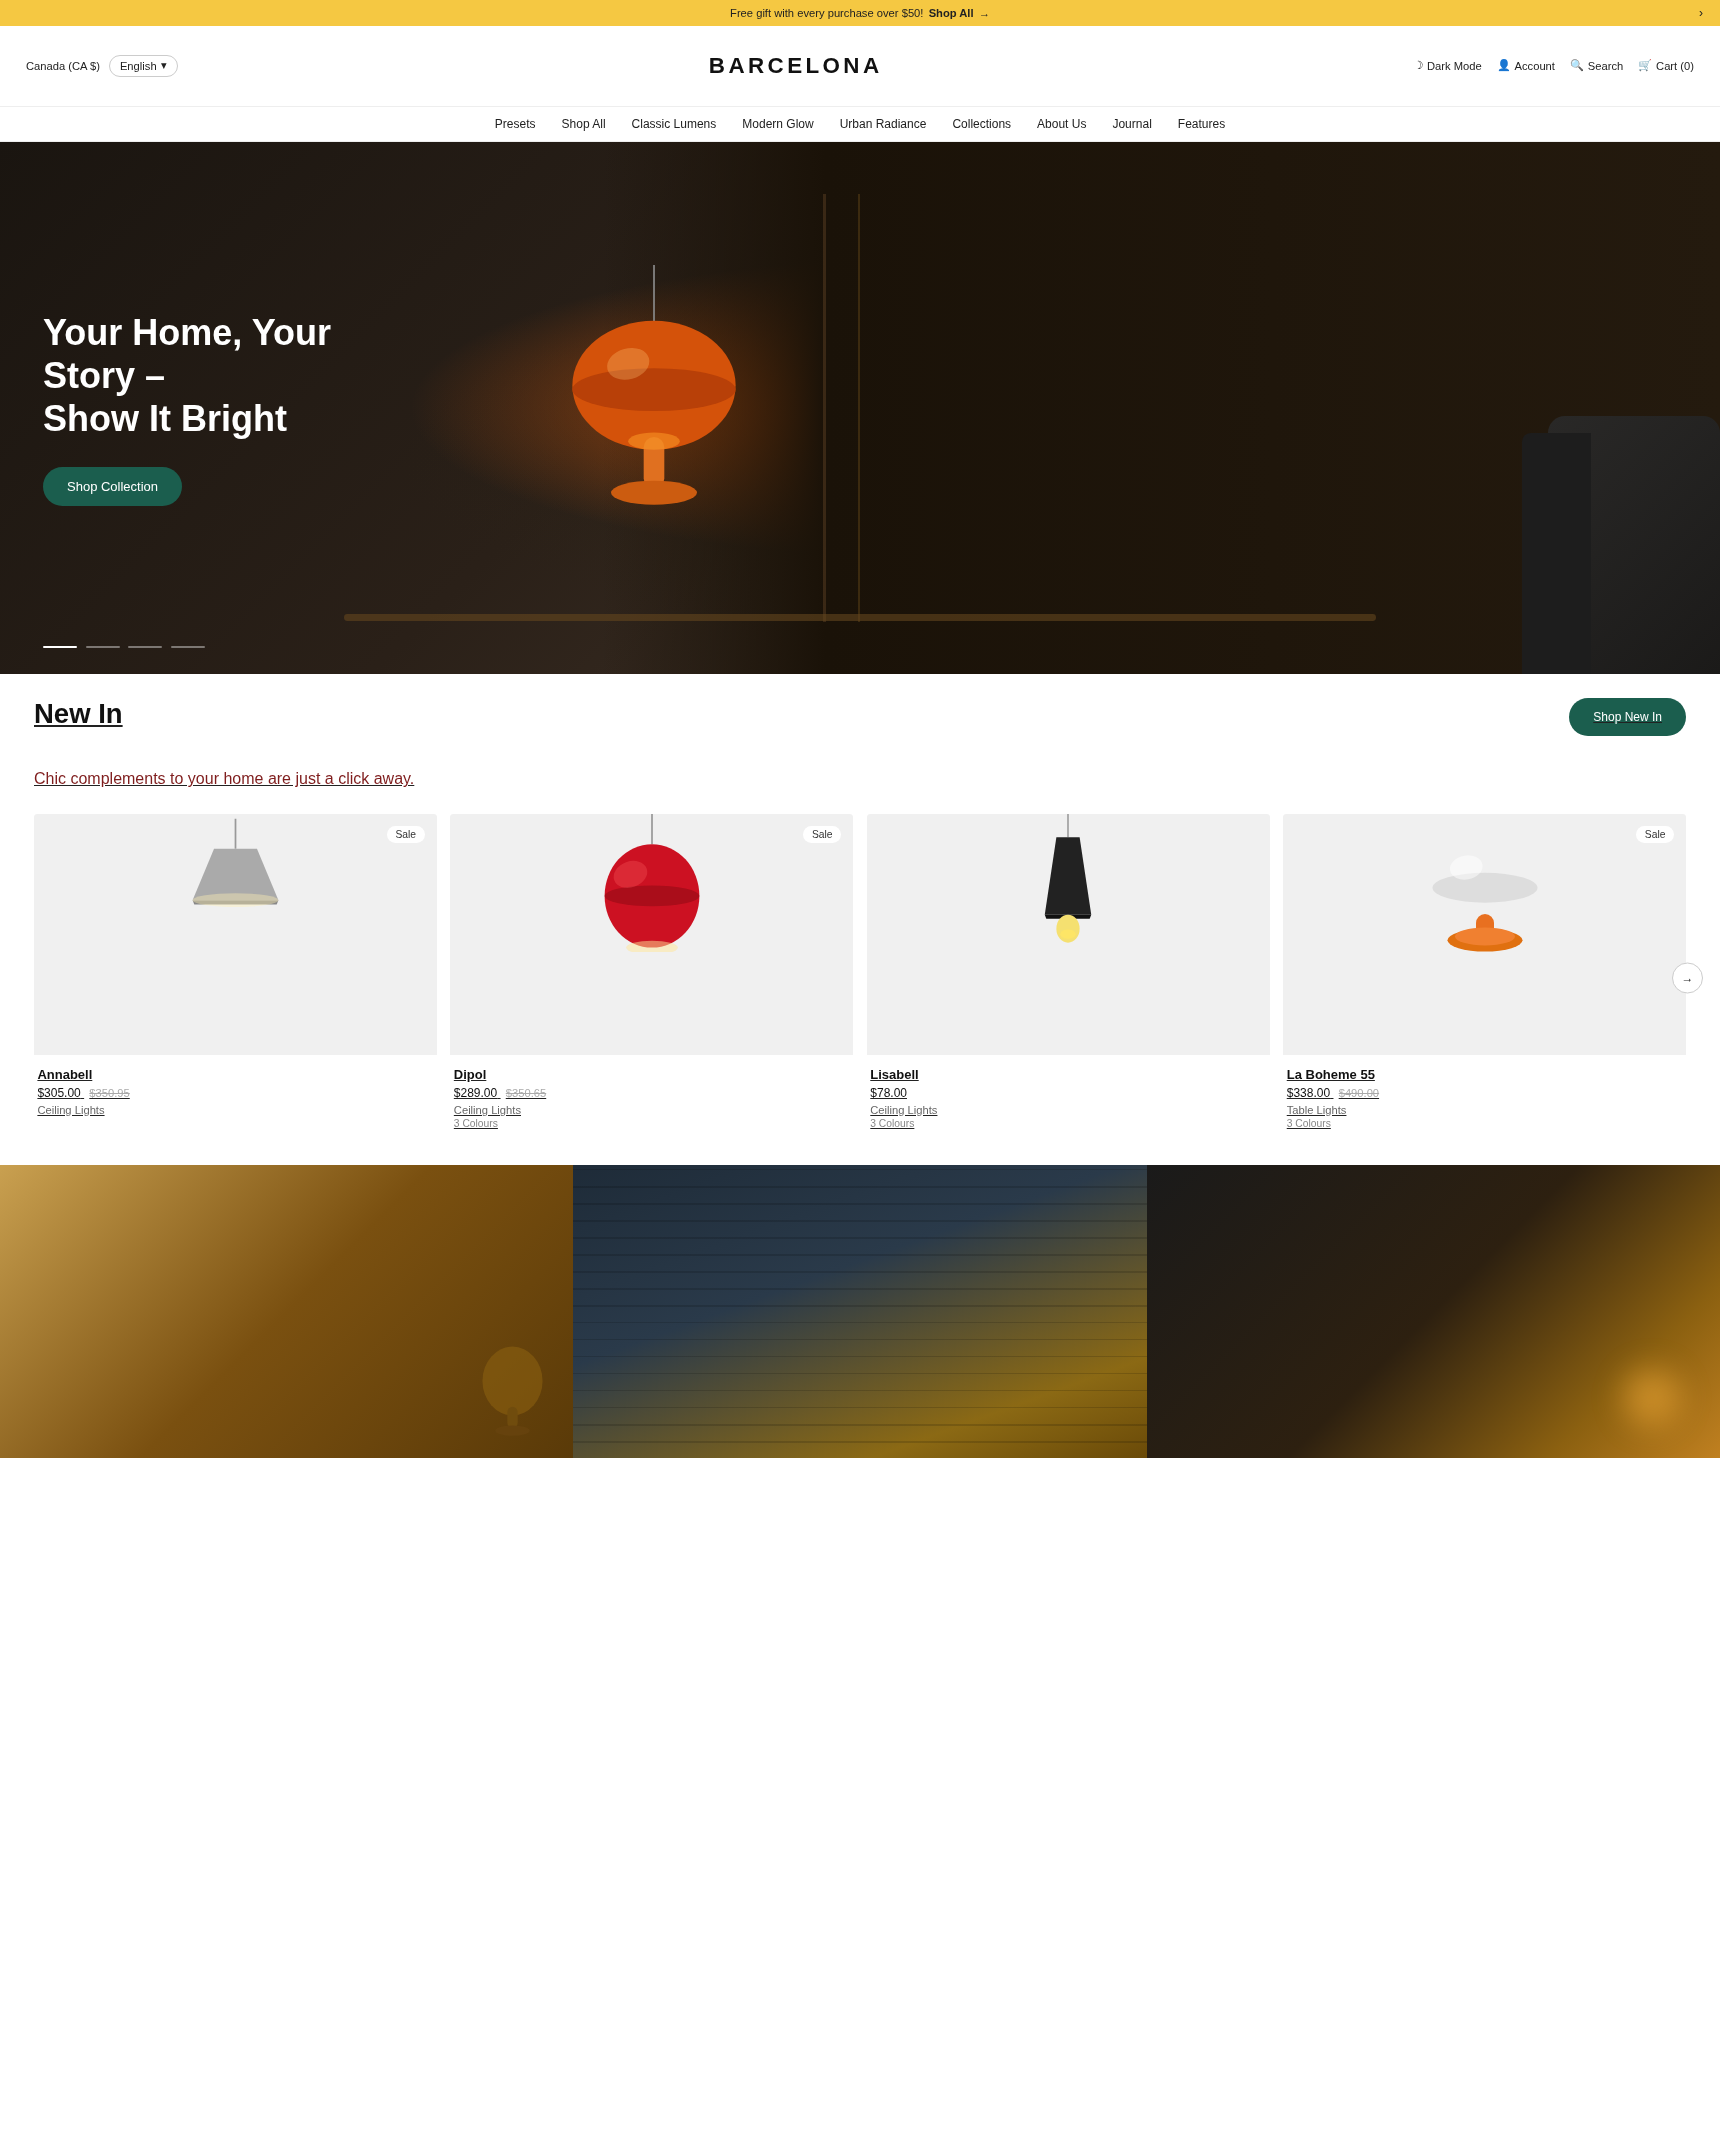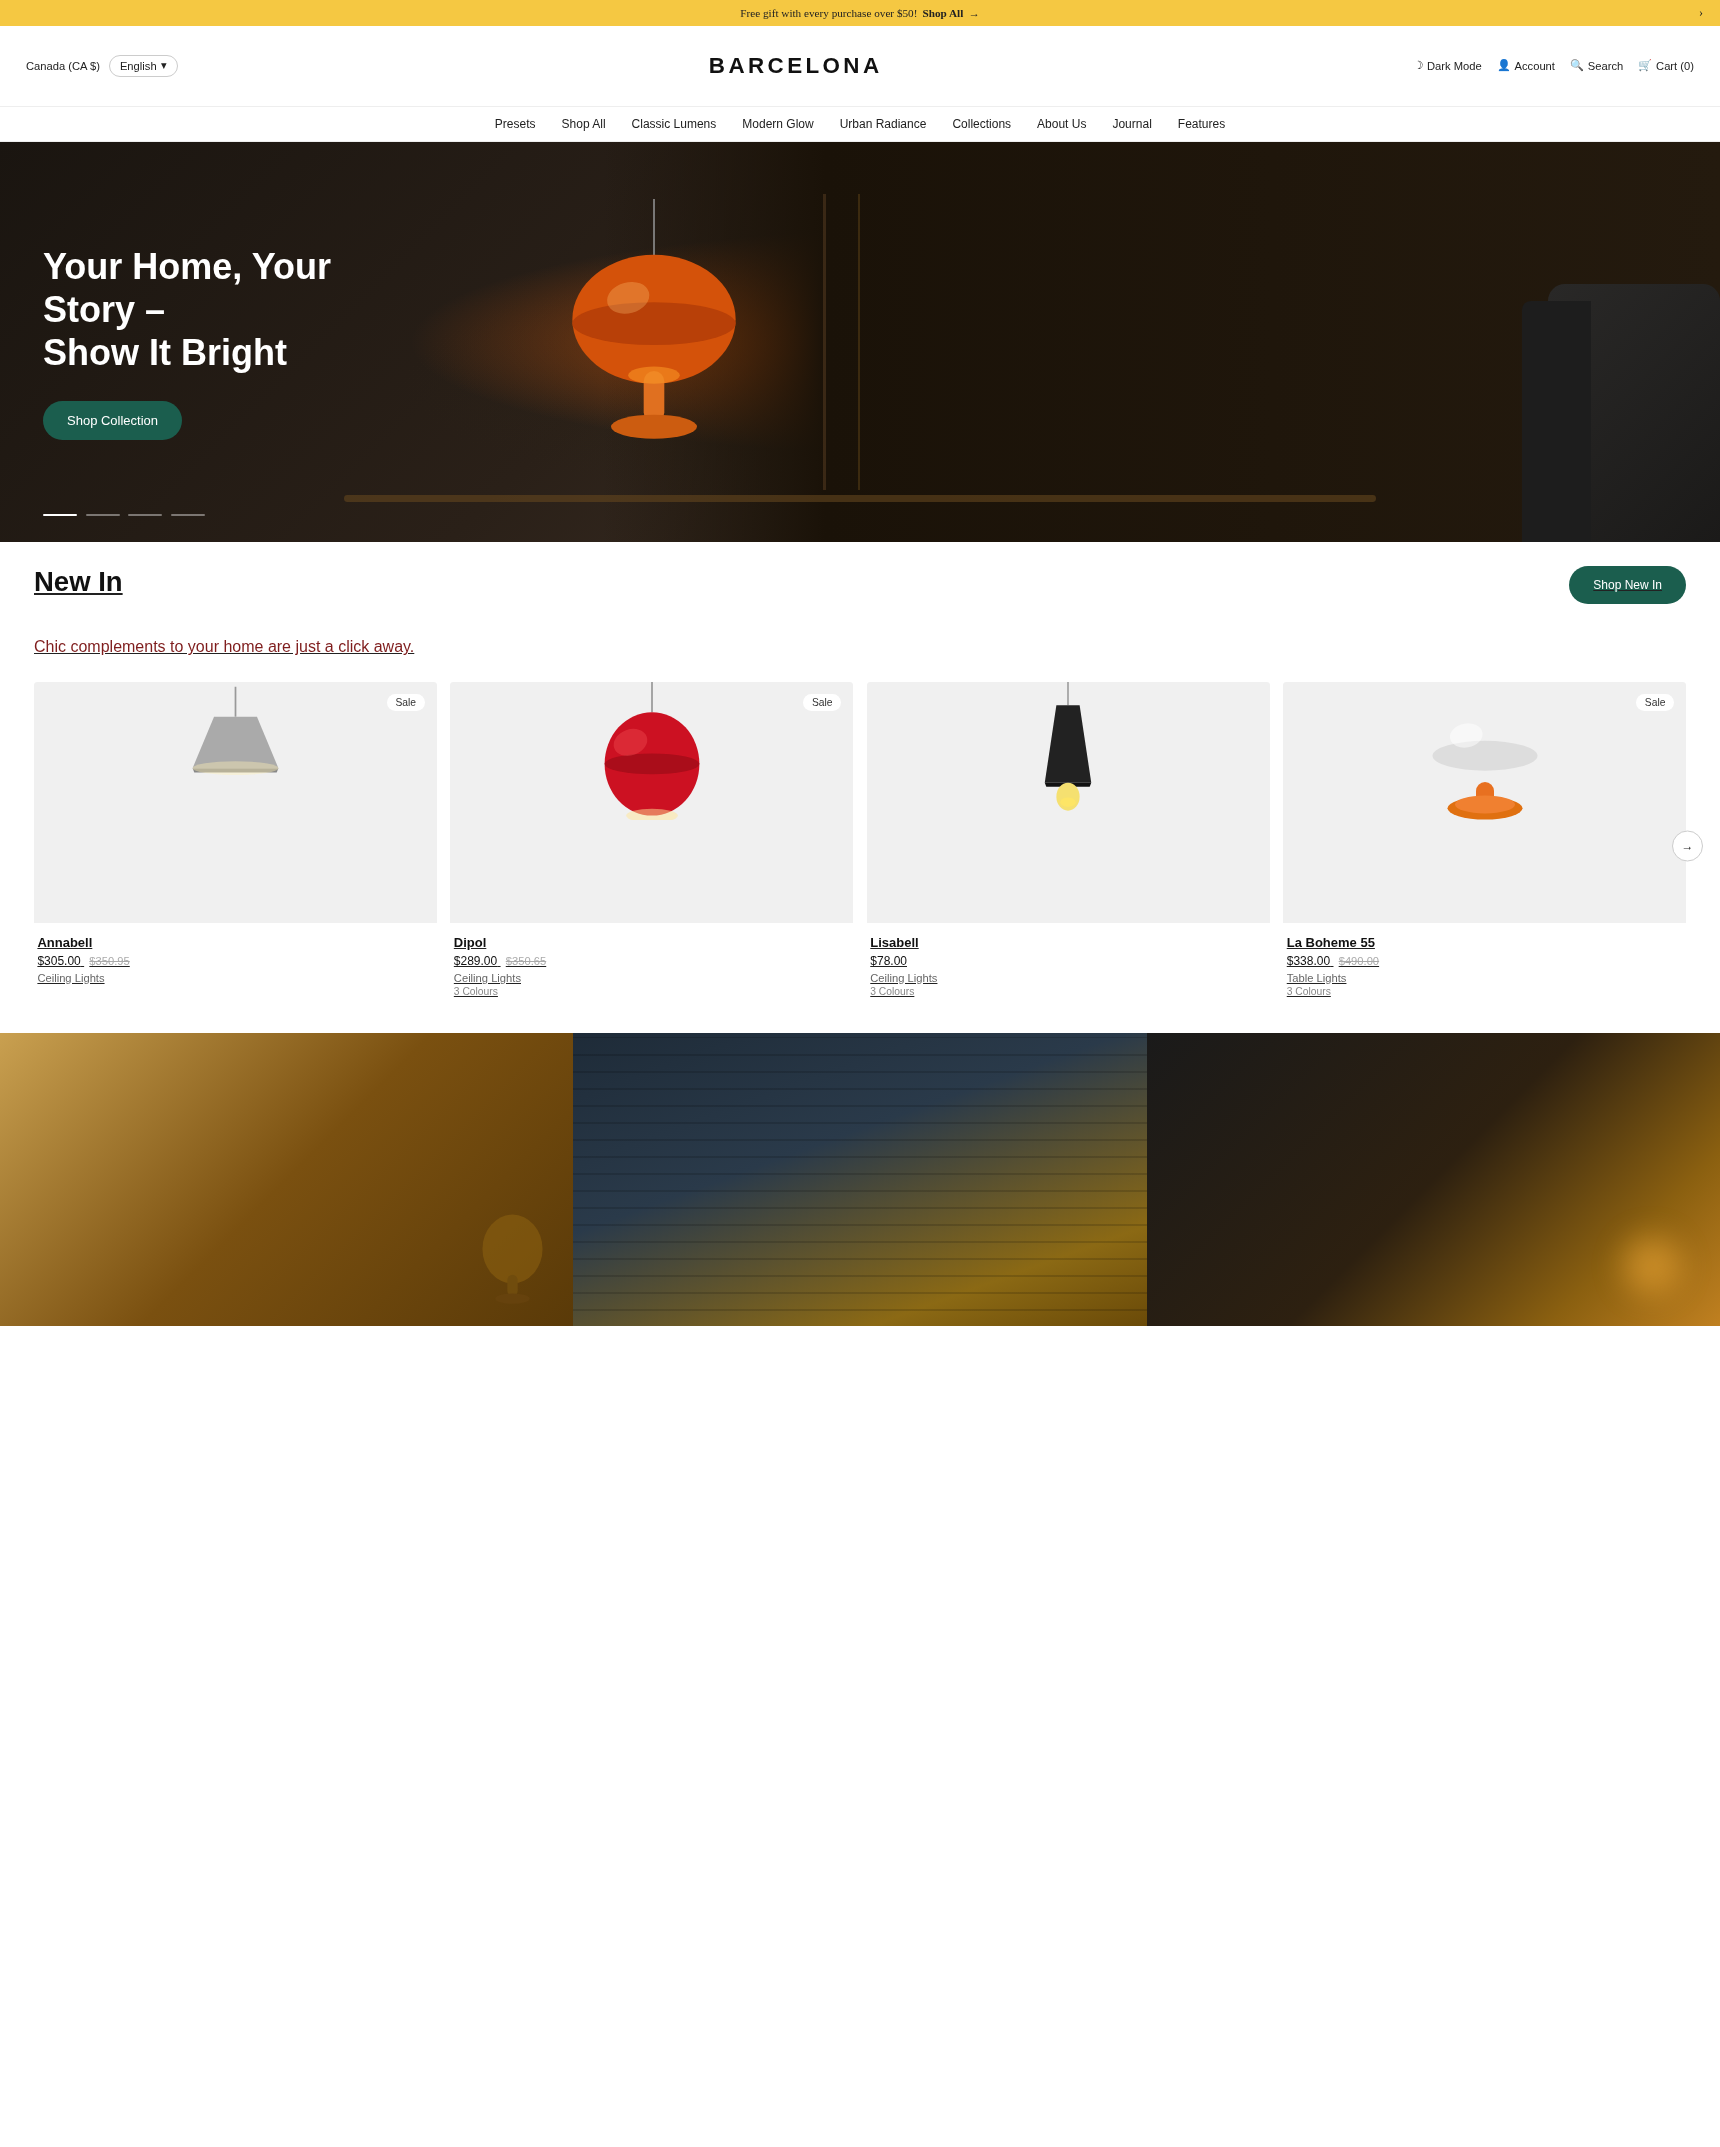--- a/index.html
+++ b/index.html
@@ -9,21 +9,20 @@
     .announcement-bar {
       background: #f5c842;
       text-align: center;
       padding: 6.9px 17px;
       font-size: 11.2px;
       display: flex;
       align-items: center;
       justify-content: center;
       gap: 5.2px;
       position: relative;
-      font-family: Liberation Serif, serif;
     }
     .announcement-bar a { color: #222; font-weight: 700; text-decoration: none; }
     .announcement-bar .chevron {
       position: absolute;
       right: 17px;
       font-size: 12px;
     }
 
     
     .top-header {
@@ -85,21 +84,21 @@
     .main-nav a {
       color: #222;
       text-decoration: none;
       cursor: pointer;
     }
 
     
     .hero {
       position: relative;
       width: 100%;
-      height: 400px;
+      height: 532px;
       background: linear-gradient(to right, #1a1a1a 0%, #2d2416 30%, #3a3020 60%, #4a3a28 100%);
       overflow: hidden;
       display: flex;
       align-items: center;
     }
     .hero-bg {
       position: absolute;
       inset: 0;
       background: 
         radial-gradient(ellipse at 55% 50%, #c4520a 0%, transparent 40%),

